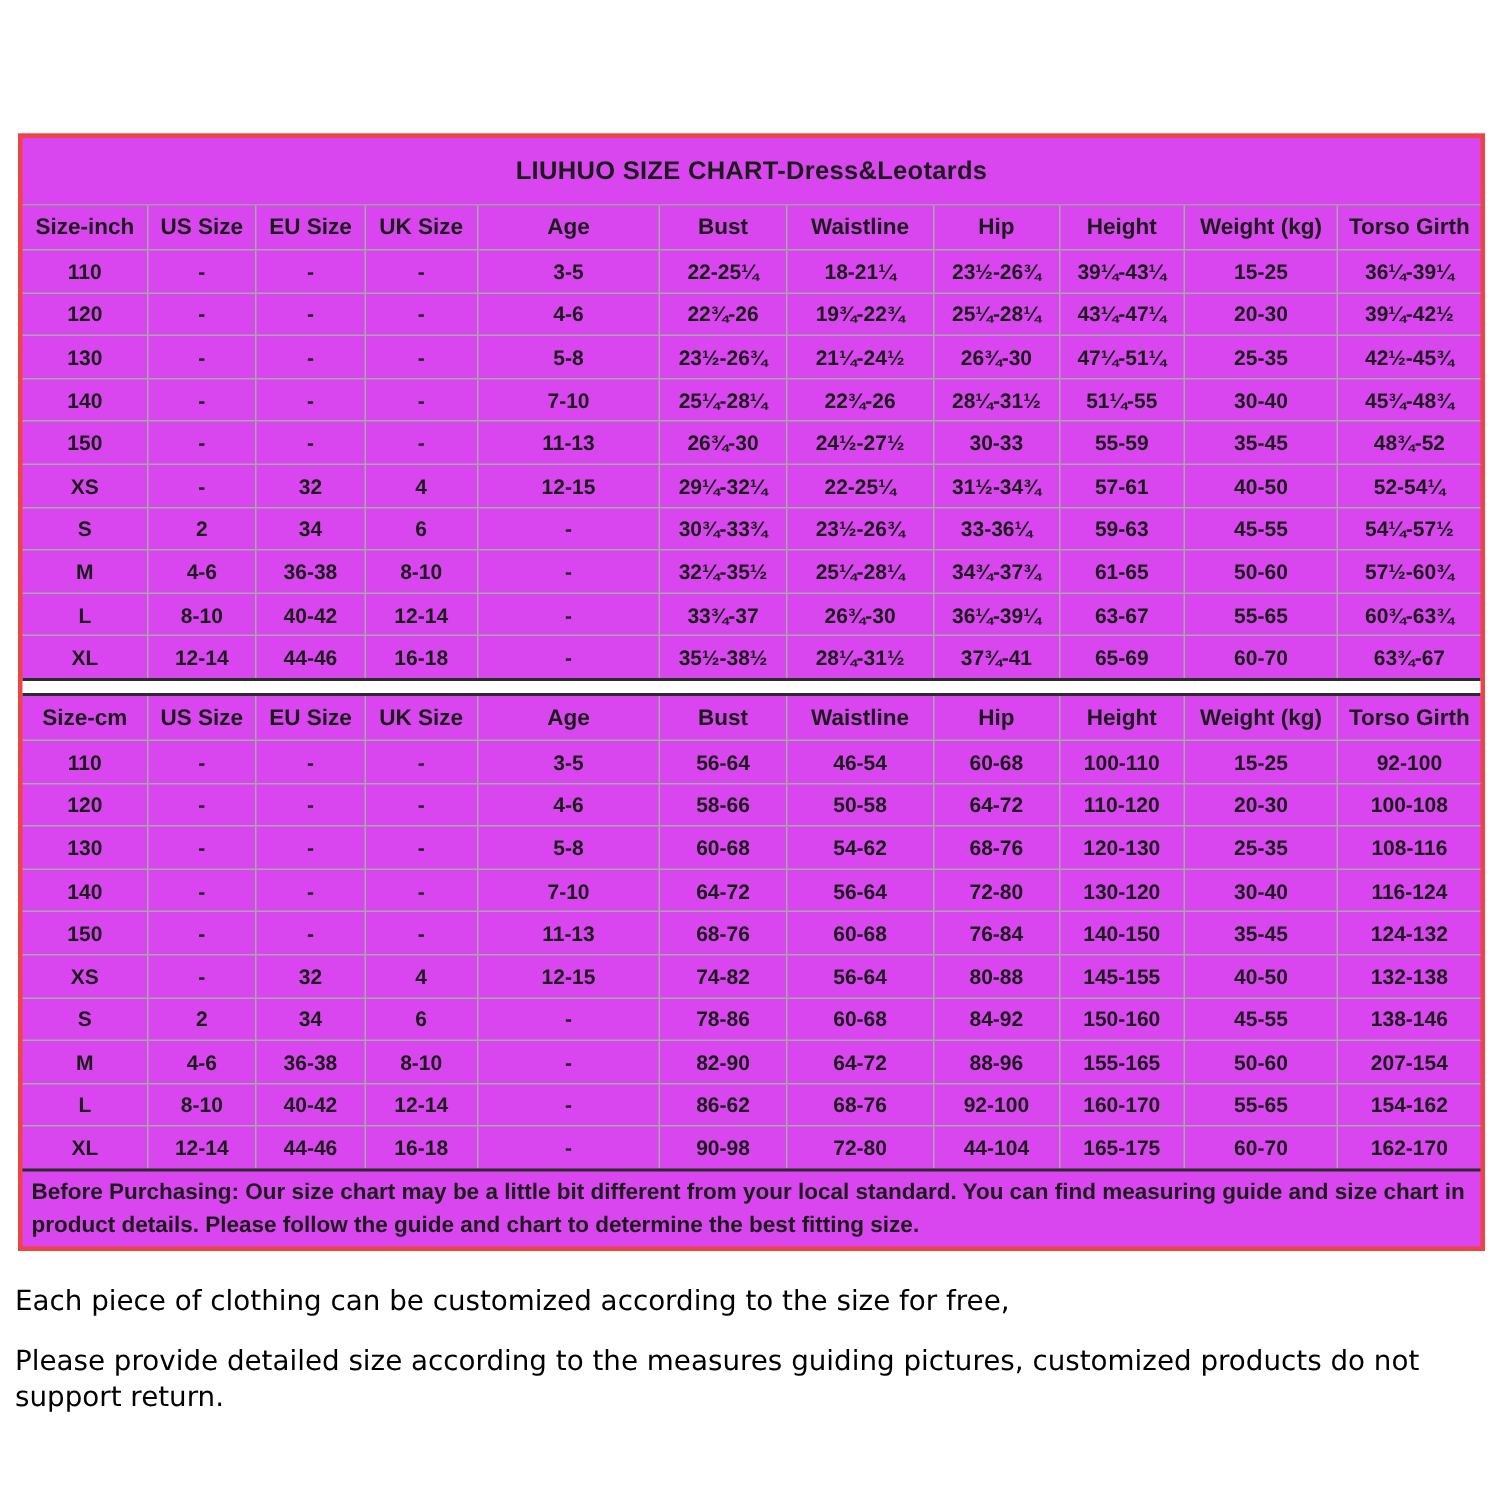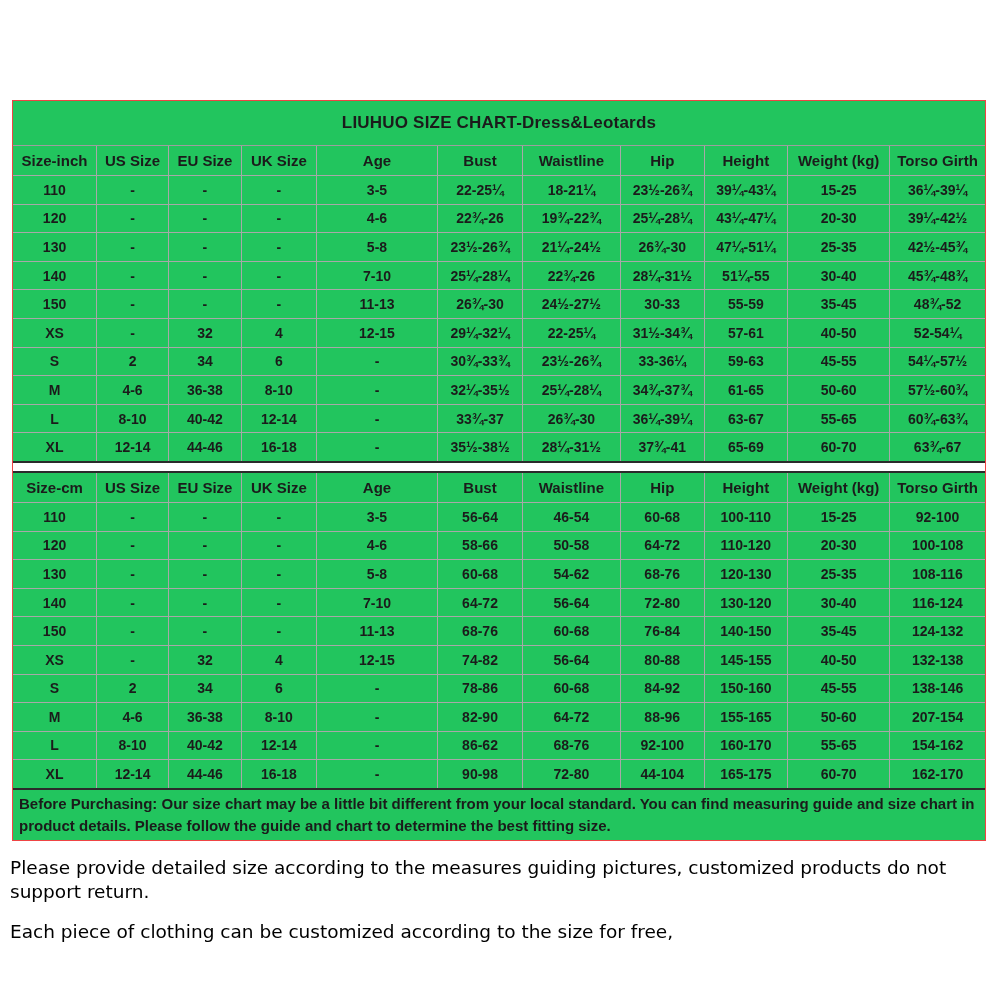--- a/index.html
+++ b/index.html
@@ -14,24 +14,24 @@
   .page {
     position: relative;
     width: 1000px;
     height: 1000px;
     background: #ffffff;
     overflow: hidden;
   }
   .chart-box {
     position: absolute;
     left: 12px;
-    top: 100px;
+    top: 89px;
     width: 972px;
-    border: 1px solid #ef4444;
-    background: #22c55e;
+    border: 3px solid #ef4444;
+    background: #d946ef;
   }
   .title-row {
     height: 44px;
     display: flex;
     align-items: center;
     justify-content: center;
     font-weight: bold;
     font-size: 17px;
     letter-spacing: 0.2px;
     border-bottom: 1px solid #9e9e9e;
@@ -424,17 +424,17 @@
             <td>162-170</td>
           </tr>
         </tbody>
     </table>
 
     <div class="note-row">Before Purchasing: Our size chart may be a little bit different from your local standard. You can find measuring guide and size chart in product details. Please follow the guide and chart to determine the best fitting size.</div>
 
   </div>
 
   <div class="footer-notes">
+    <p>Each piece of clothing can be customized according to the size for free,</p>
     <p>Please provide detailed size according to the measures guiding pictures, customized products do not support return.</p>
-    <p>Each piece of clothing can be customized according to the size for free,</p>
   </div>
 
 </div>
 
 </body></html>

